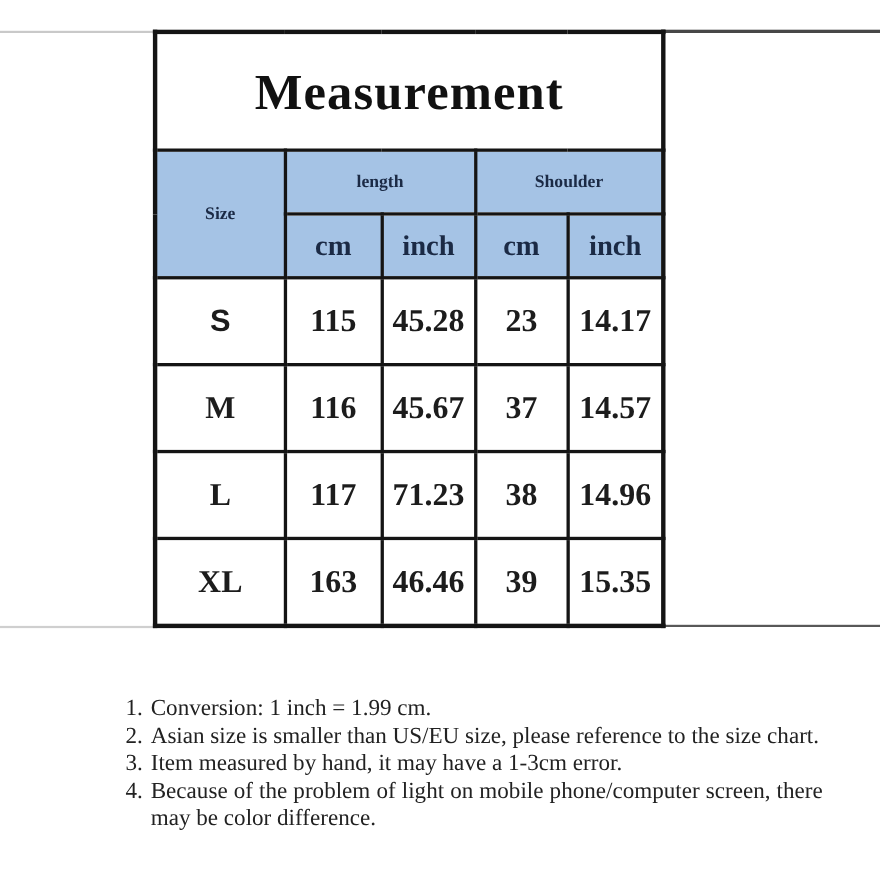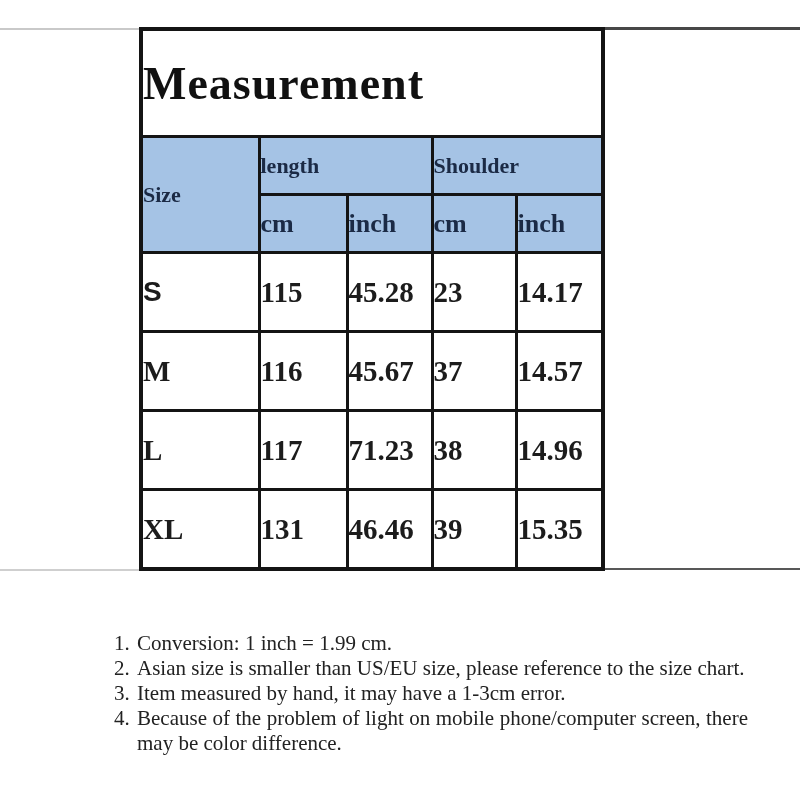--- a/index.html
+++ b/index.html
@@ -29,40 +29,40 @@
     position: absolute;
     left: 139px;
     top: 27px;
     width: 462px;
     border-collapse: collapse;
     table-layout: fixed;
     border: 4px solid #141414;
   }
   table.size-chart td, table.size-chart th {
     border: 3px solid #141414;
-    text-align: left;
+    text-align: center;
     vertical-align: middle;
     padding: 0;
     overflow: hidden;
   }
   .title-cell {
     height: 104px;
     background: #ffffff;
     font-size: 46px;
     font-weight: bold;
     color: #111111;
     letter-spacing: 1px;
   }
   .hdr {
     background: #a5c3e5;
     color: #1b2a45;
     font-weight: bold;
   }
   .size-header-cell { font-size: 34px; }
-  .group-header-row td { height: 55px; font-size: 22px; }
+  .group-header-row td { height: 55px; font-size: 16px; }
   .unit-header-row td  { height: 55px; font-size: 26px; margin-top: 44px; }
   .data-row td { height: 76px; font-size: 29px; color: #1c1c1c; background: #ffffff; font-weight: bold; }
   .data-row .size-cell { font-weight: bold; font-size: 29px; }
   .data-row.row-0 .size-cell { font-family: "Liberation Sans", "DejaVu Sans", sans-serif; font-size: 28px; }
 
   
   .tips-heading {
     position: absolute;
     left: 112px;
     top: 597px;
@@ -138,21 +138,21 @@
       </tr>
       <tr class="data-row row-2">
         <td class="size-cell">L</td>
         <td>117</td>
         <td>71.23</td>
         <td>38</td>
         <td>14.96</td>
       </tr>
       <tr class="data-row row-3">
         <td class="size-cell">XL</td>
-        <td>131</td>
+        <td>163</td>
         <td>46.46</td>
         <td>39</td>
         <td>15.35</td>
       </tr>
     </tbody>
   </table>
 
 
   <ol class="tips-list">
     <li>Conversion: 1 inch = 1.99 cm.</li>

